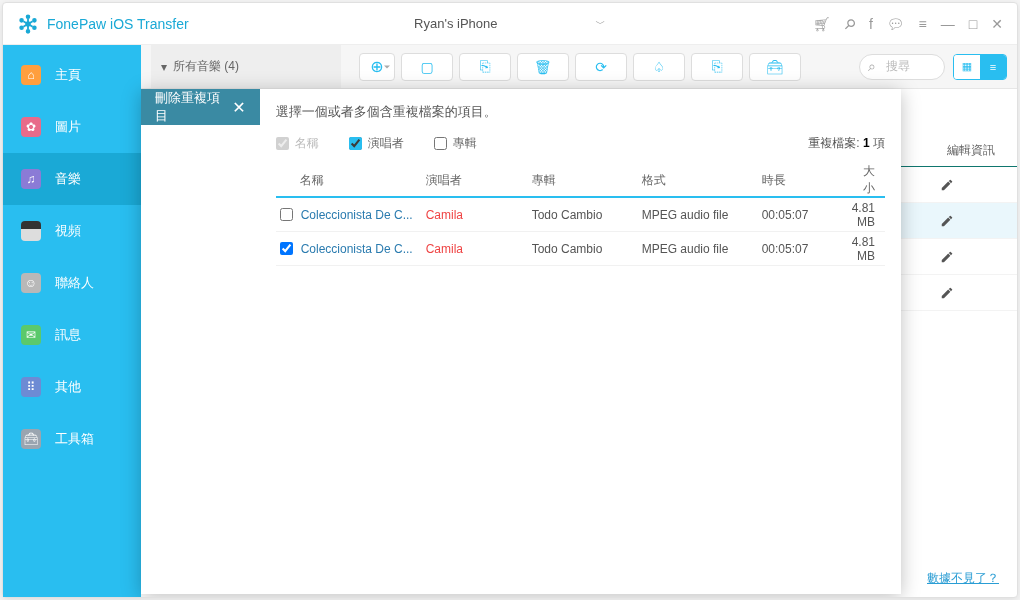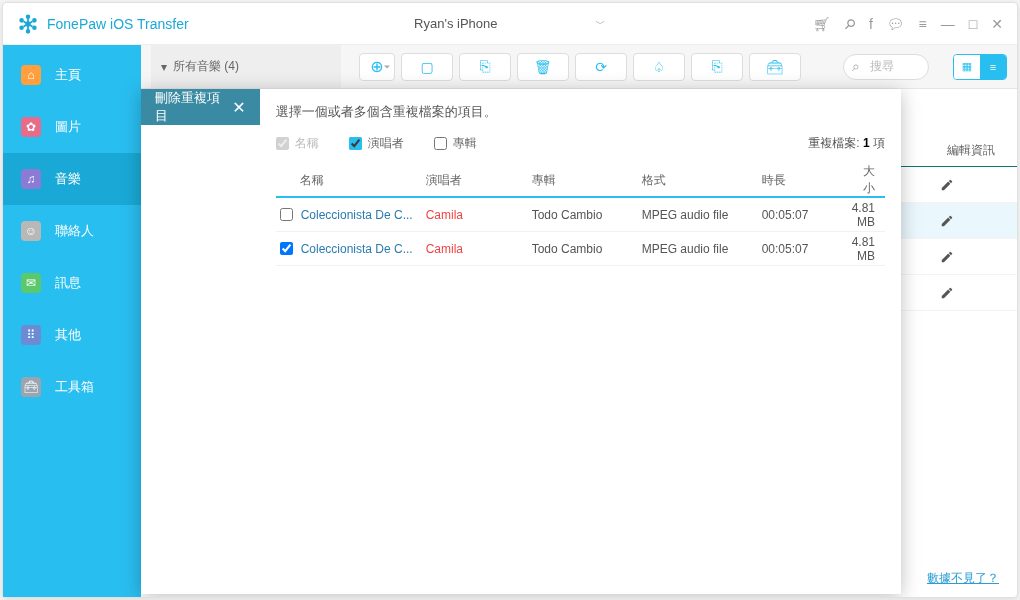--- a/index.html
+++ b/index.html
@@ -34,21 +34,21 @@
 
 .content { flex: 1; display: flex; flex-direction: column; position: relative; }
 
 
 .subhead { height: 44px; background: #f6f6f6; border-bottom: 1px solid #e6e6e6; display: flex; align-items: center; padding: 0 10px; gap: 8px; }
 .sub-title { font-size: 12px; color: #666; padding: 0 10px; display:flex; align-items:center; gap:6px; background:#eee; height:100%; width:190px; }
 .toolbtns { display: flex; gap: 6px; margin-left: 10px; }
 .tbtn { width: 52px; height: 28px; border: 1px solid #ddd; border-radius: 4px; display: flex; align-items: center; justify-content: center; color: #29bef0; background:#fff; font-size:14px; cursor:pointer; }
 .tbtn-main { width: 36px; height: 28px; border: 1px solid #ddd; border-radius: 4px; display:flex; align-items:center; justify-content:center; color:#29bef0; background:#fff; position:relative; }
 .tbtn-main::after { content:''; position:absolute; right:4px; top:50%; border:3px solid transparent; border-top-color:#aaa; transform:translateY(-25%); }
-.searchwrap { margin-left: auto; display: flex; align-items: center; gap: 24px; }
+.searchwrap { margin-left: auto; display: flex; align-items: center; gap: 8px; }
 .search { width: 86px; height: 26px; border: 1px solid #ddd; border-radius: 14px; padding: 0 10px 0 26px; font-size: 12px; color: #bbb; background:#fff; position:relative; display:flex; align-items:center; }
 .search::before { content:"⌕"; position:absolute; left:8px; color:#aaa; font-size:14px; }
 .viewtoggle { display: flex; border: 1px solid #29bef0; border-radius: 4px; overflow: hidden; }
 .vbtn { width: 26px; height: 24px; display:flex; align-items:center; justify-content:center; font-size:11px; }
 .vbtn.grid { color:#29bef0; background:#fff; }
 .vbtn.list { color:#fff; background:#29bef0; }
 
 
 .bg-cols { position:absolute; right:0; top:88px; width:140px; }
 .bg-col-head { height:34px; display:flex; }
@@ -131,20 +131,24 @@
         </div>
       <div class="side-item">
           <span class="side-icon ic-img">✿</span>
           <span>圖片</span>
         </div>
       <div class="side-item active">
           <span class="side-icon ic-music">♫</span>
           <span>音樂</span>
         </div>
       <div class="side-item">
+          <span class="side-icon ic-video"></span>
+          <span>視頻</span>
+        </div>
+      <div class="side-item">
           <span class="side-icon ic-contact">☺</span>
           <span>聯絡人</span>
         </div>
       <div class="side-item">
           <span class="side-icon ic-msg">✉</span>
           <span>訊息</span>
         </div>
       <div class="side-item">
           <span class="side-icon ic-other">⠿</span>
           <span>其他</span>

